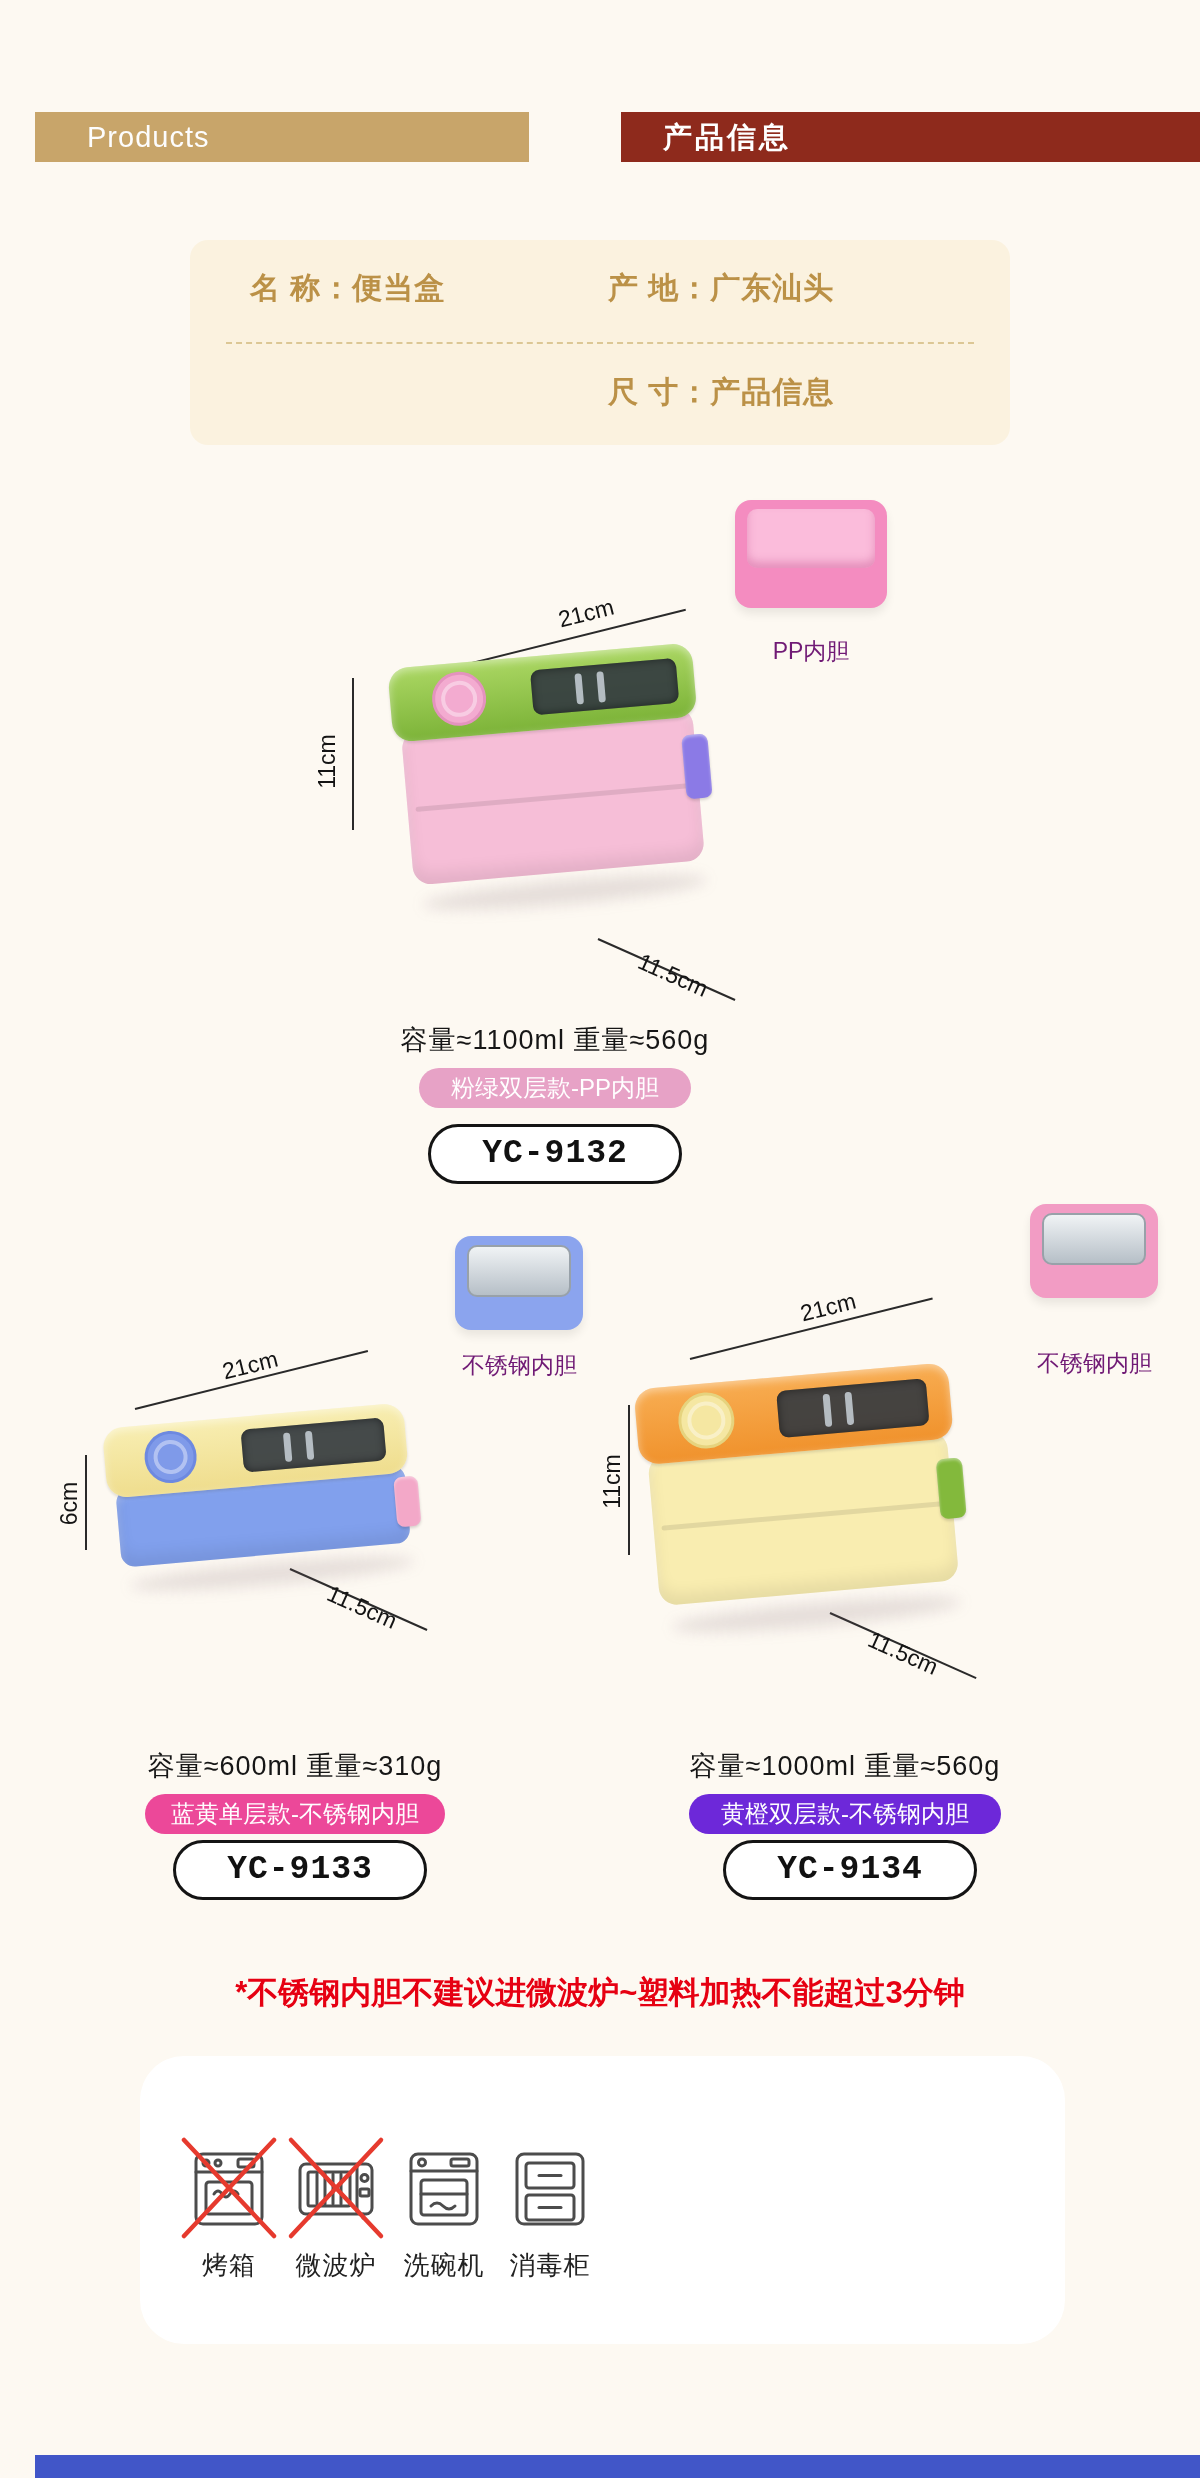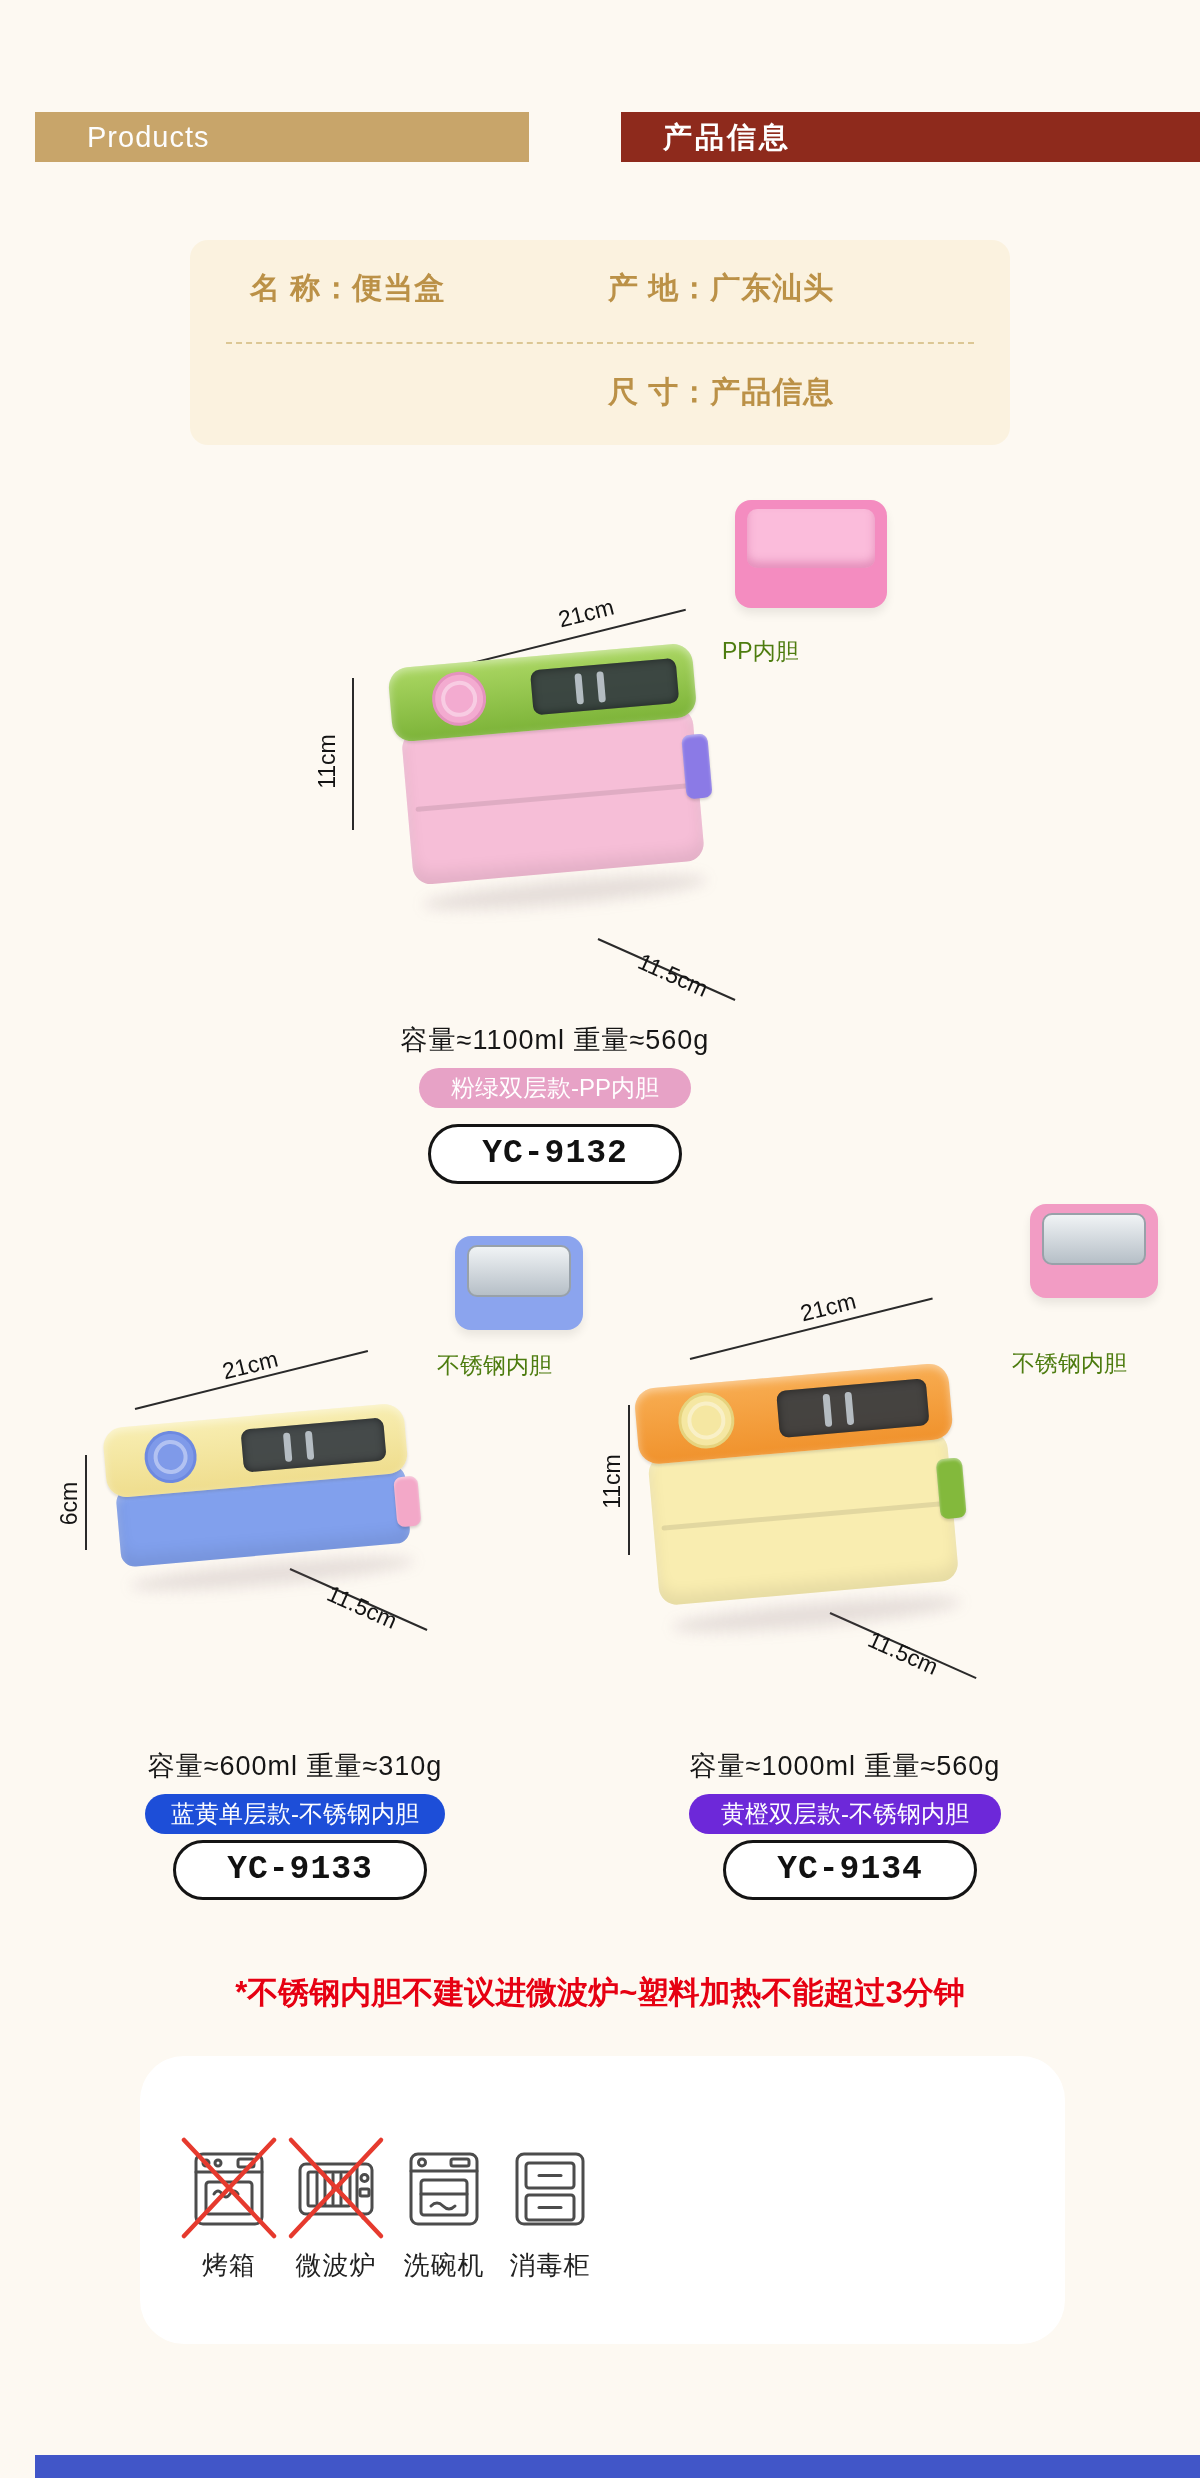--- a/index.html
+++ b/index.html
@@ -30,26 +30,26 @@
   .utensil { position:absolute; top:7px; bottom:7px; width:7px; border-radius:4px; background:#c9d1d8; opacity:.85; }
   .bodybox { position:absolute; box-shadow: inset 0 -10px 16px rgba(0,0,0,.08), inset 0 6px 8px rgba(255,255,255,.25); }
   .layerline { position:absolute; left:8px; right:8px; height:5px; background:rgba(0,0,0,.09); border-radius:3px; }
   .latch { position:absolute; border-radius:8px; box-shadow: inset 0 2px 3px rgba(255,255,255,.4), 0 2px 3px rgba(0,0,0,.15); }
   .boxshadow { position:absolute; background:rgba(130,100,110,.18); border-radius:50%; filter:blur(7px); }
   
   .inset { position:absolute; border-radius:16px; box-shadow:0 6px 10px rgba(0,0,0,.08); }
   .inset .cavity { position:absolute; left:12px; right:12px; top:9px; height:55%; border-radius:10px; }
   .cavity.pp { background:#fbbcdb; box-shadow: inset 0 -6px 9px rgba(205,90,150,.45); }
   .cavity.steel { background:linear-gradient(180deg,#f0f3f5,#b6bfc7); border:2px solid #98a1a9; }
-  .inset-label { position:absolute; font-size:23px; color:#4d7c0f; }
+  .inset-label { position:absolute; font-size:23px; color:#701a75; text-align:center; }
   
   .caption { position:absolute; text-align:center; font-size:27px; color:#161616; font-weight:500; letter-spacing:1px; }
   .badge { position:absolute; height:40px; line-height:40px; border-radius:20px; text-align:center; color:#fff; font-size:24px; font-weight:500; }
   .badge-pink { background:#e7a2c6; }
-  .badge-blue { background:#1d4ed8; }
+  .badge-blue { background:#ec4899; }
   .badge-orange { background:#6d28d9; }
   .model-btn { position:absolute; width:254px; height:60px; line-height:54px; border:3px solid #141414; border-radius:34px; background:#ffffff; text-align:center; font-family:"Liberation Mono", monospace; font-size:33px; font-weight:700; color:#111; letter-spacing:1px; cursor:pointer; }
   
   .warning { position:absolute; left:0; top:1972px; width:1200px; text-align:center; font-size:31px; font-weight:700; color:#e60012; }
   
   .usage-card { position:absolute; left:140px; top:2056px; width:925px; height:288px; background:#ffffff; border-radius:44px; }
   .appliance { position:absolute; top:88px; width:106px; }
   .app-icon-wrap { position:relative; width:78px; height:88px; margin:0 auto; }
   .app-icon-wrap svg.icon { stroke:#4c4c4c; stroke-width:3; fill:none; stroke-linecap:round; stroke-linejoin:round; }
   .cross-overlay { position:absolute; left:-12px; top:-8px; width:102px; height:104px; }

